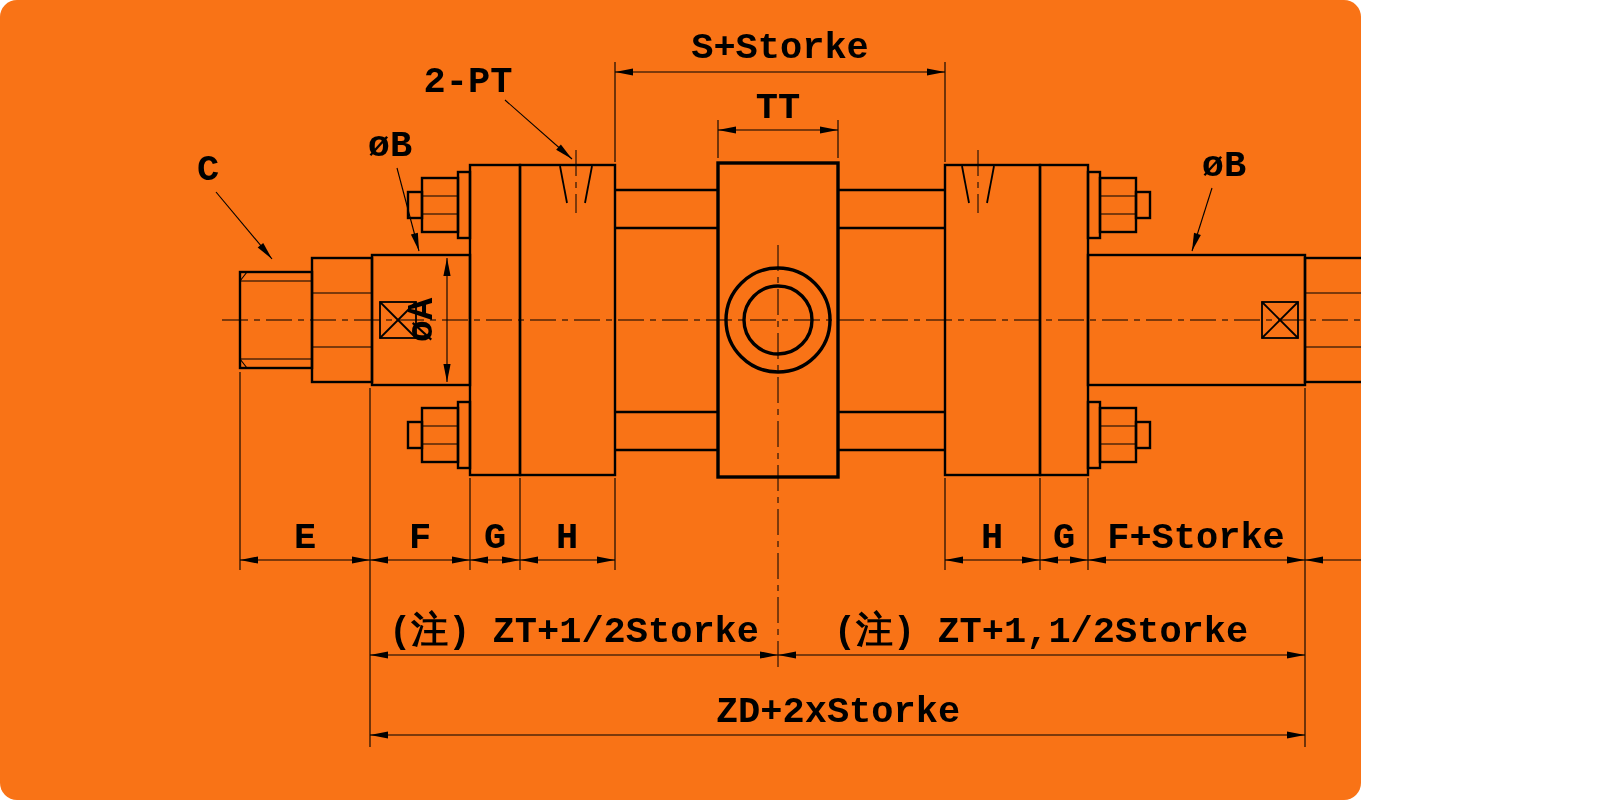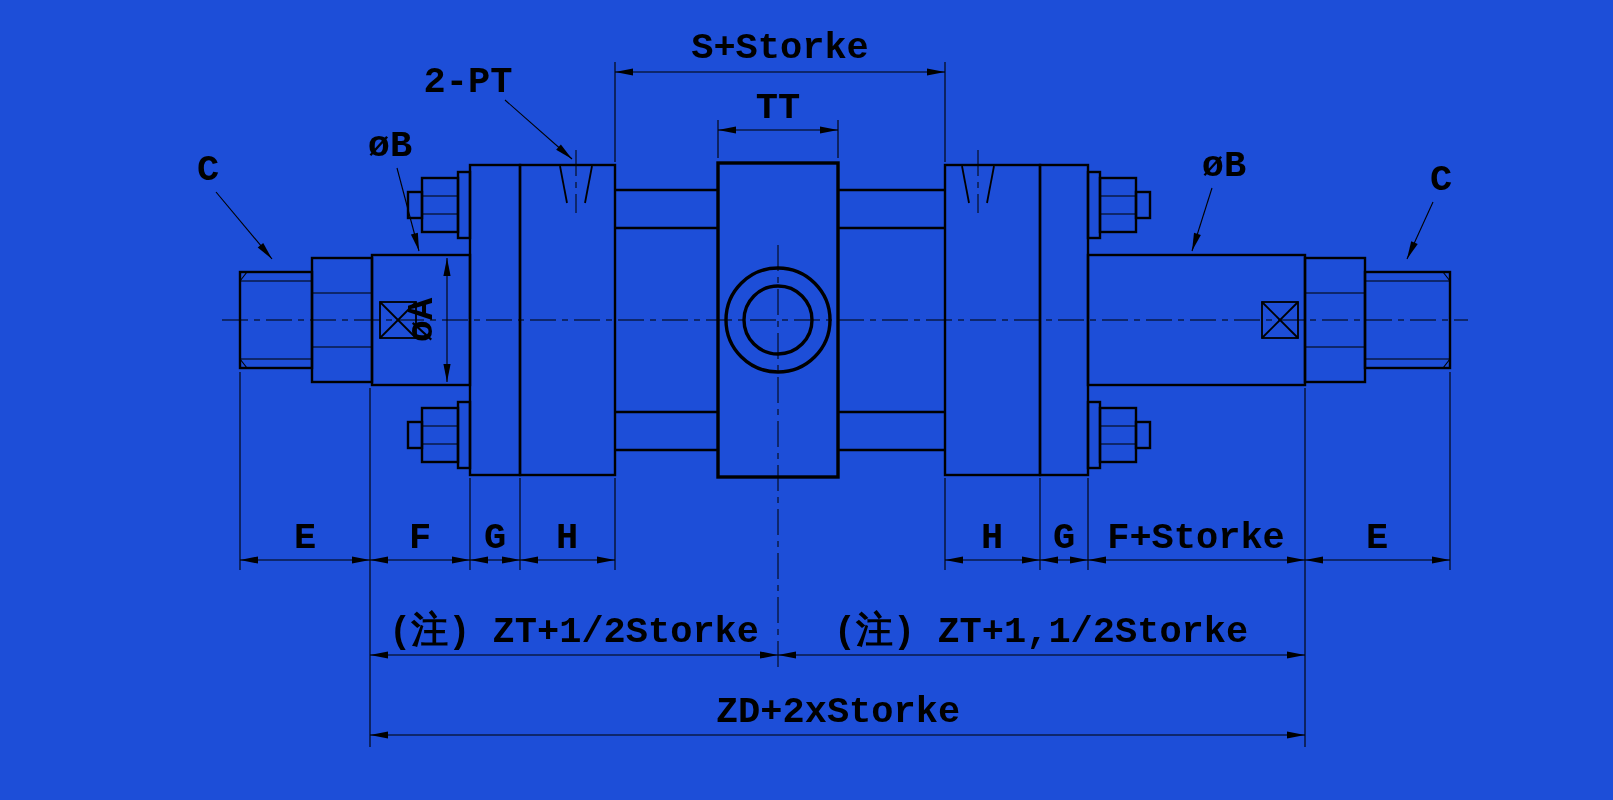--- a/index.html
+++ b/index.html
@@ -1,16 +1,16 @@
 <!DOCTYPE html>
 <html><head>
 <meta charset="utf-8">
 <style>
   html,body{margin:0;padding:0;background:#ffffff;}
-  .stage{width:1613px;height:800px;background:#1d4ed8;position:relative;overflow:hidden;}
+  .stage{width:1361px;height:800px;background:#f97316;position:relative;overflow:hidden;border-radius:17px;}
   svg{display:block;}
   .bold{stroke:#000;stroke-width:2.4;fill:none;stroke-linejoin:miter;}
   .xbold{stroke:#000;stroke-width:3.4;fill:none;}
   .mid{stroke:#000;stroke-width:1.8;fill:none;}
   .thin{stroke:#000;stroke-width:1.1;fill:none;}
   .cl{stroke:#000;stroke-width:1;fill:none;stroke-dasharray:26 6 6 6;}
   .dim{stroke:#000;stroke-width:1.1;fill:none;}
   .lbl{font-family:"Liberation Mono","DejaVu Sans Mono",monospace;font-size:37px;font-weight:600;fill:#000;stroke:none;}
 </style>
 </head>

